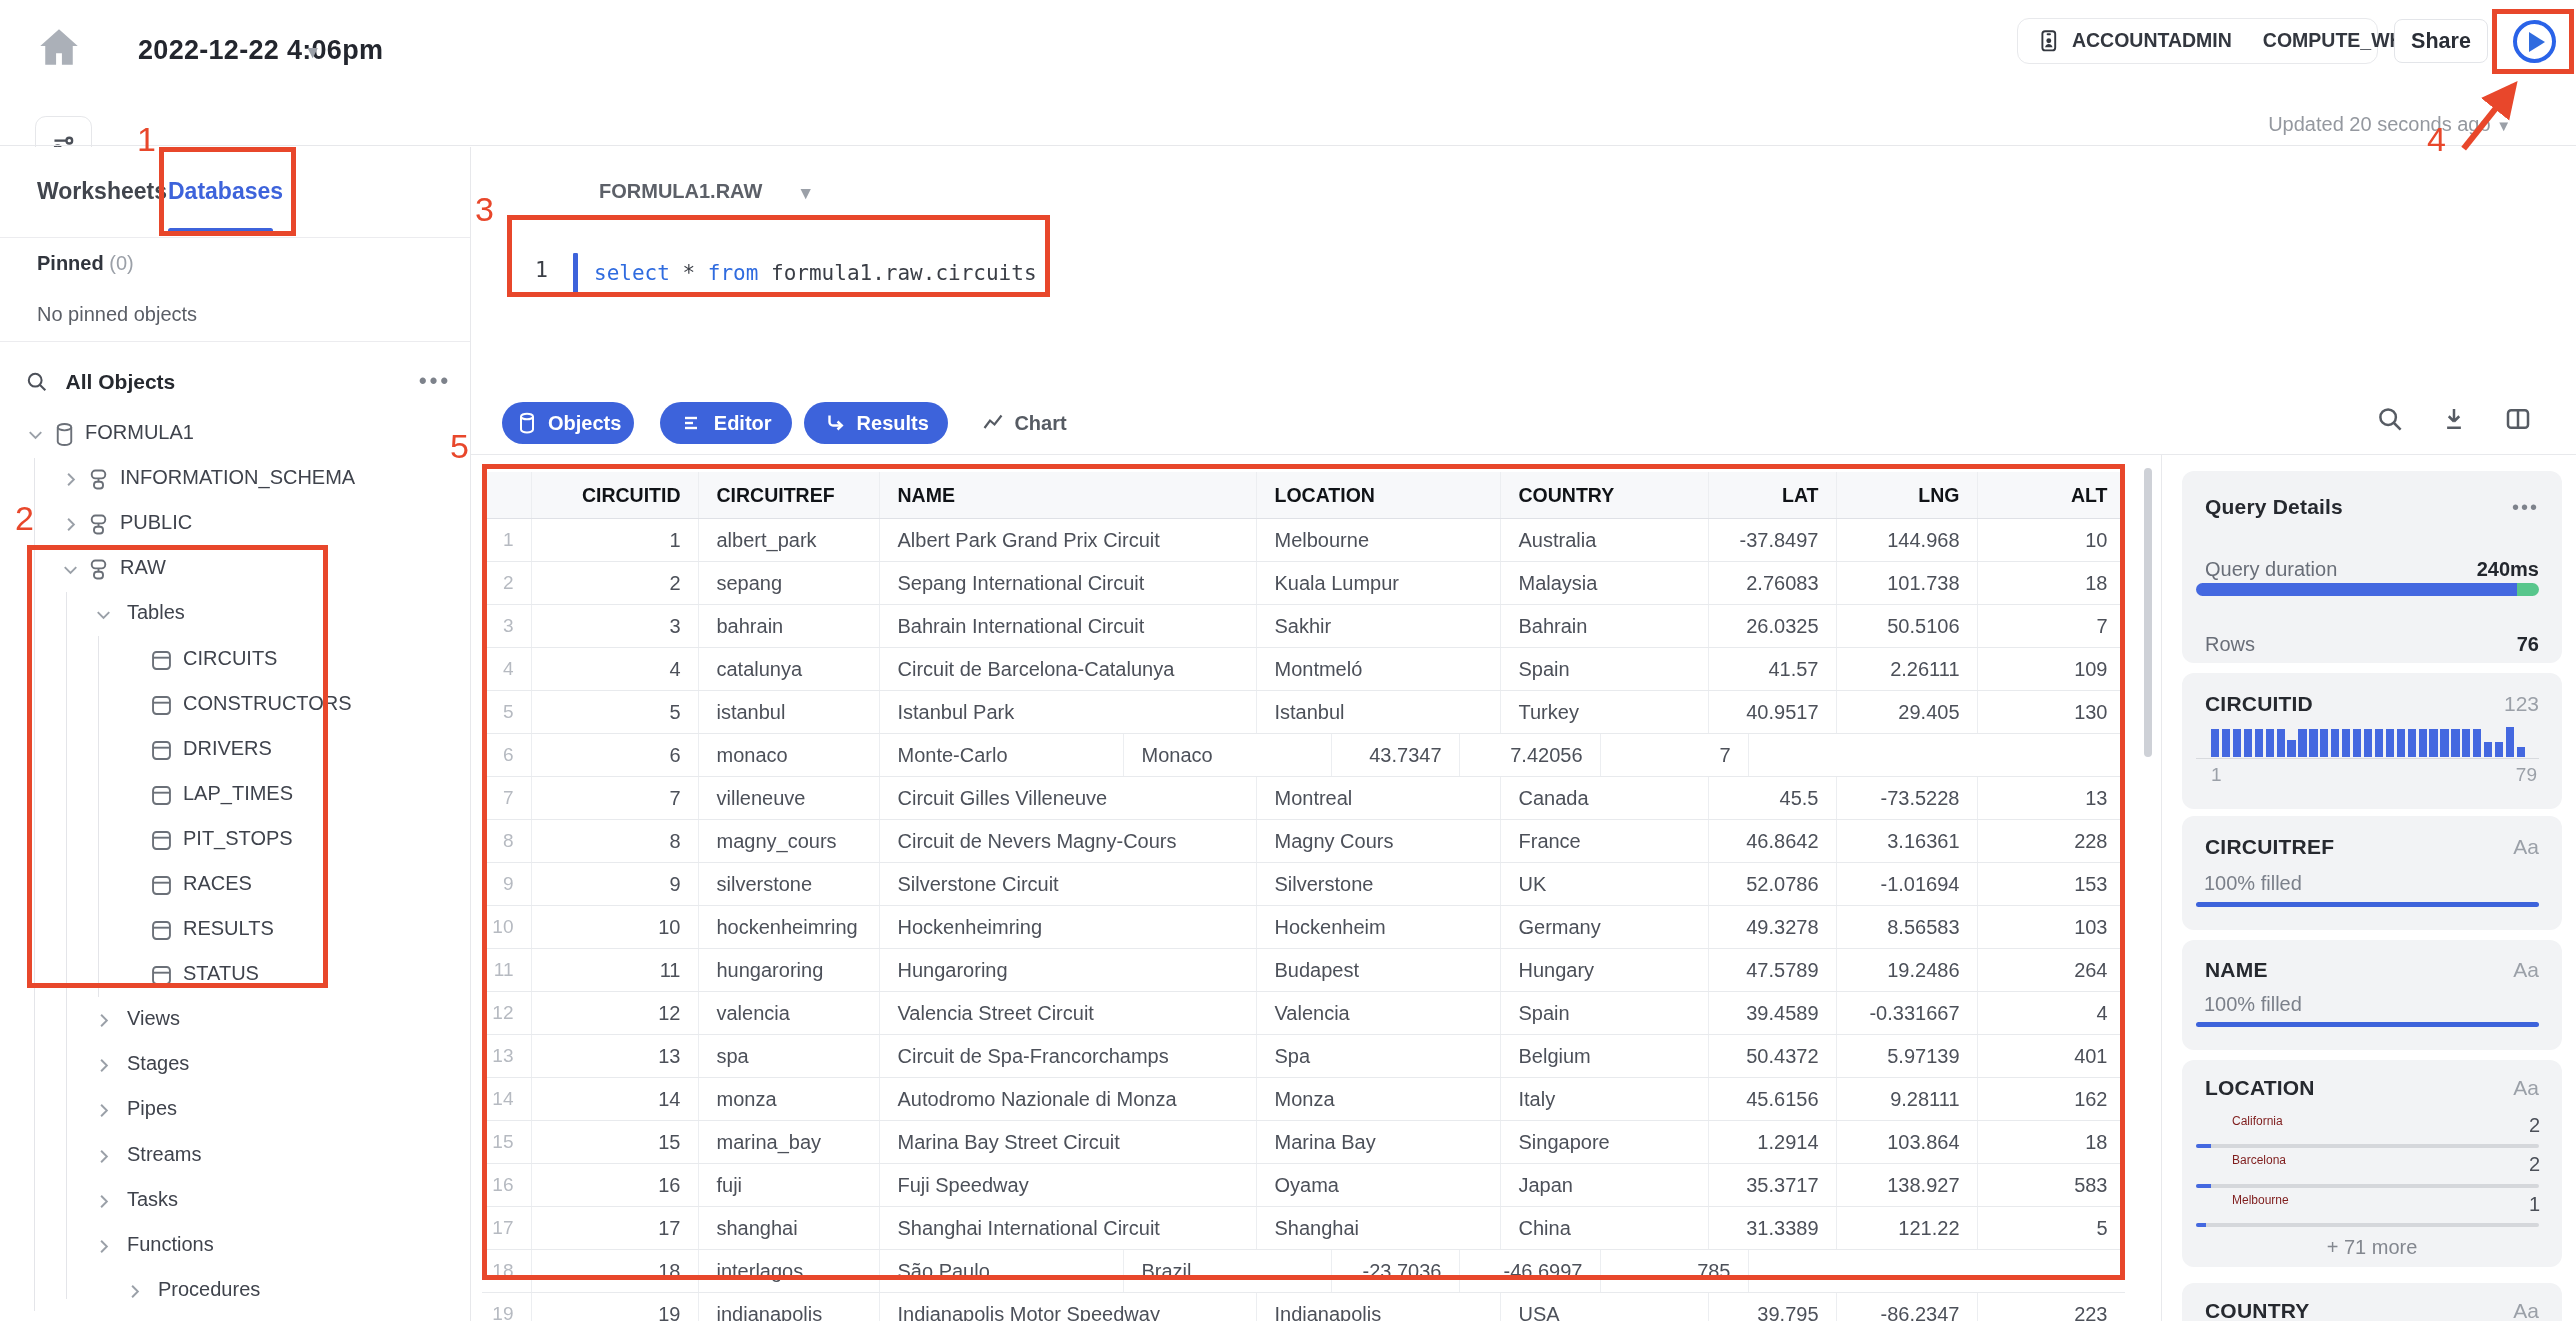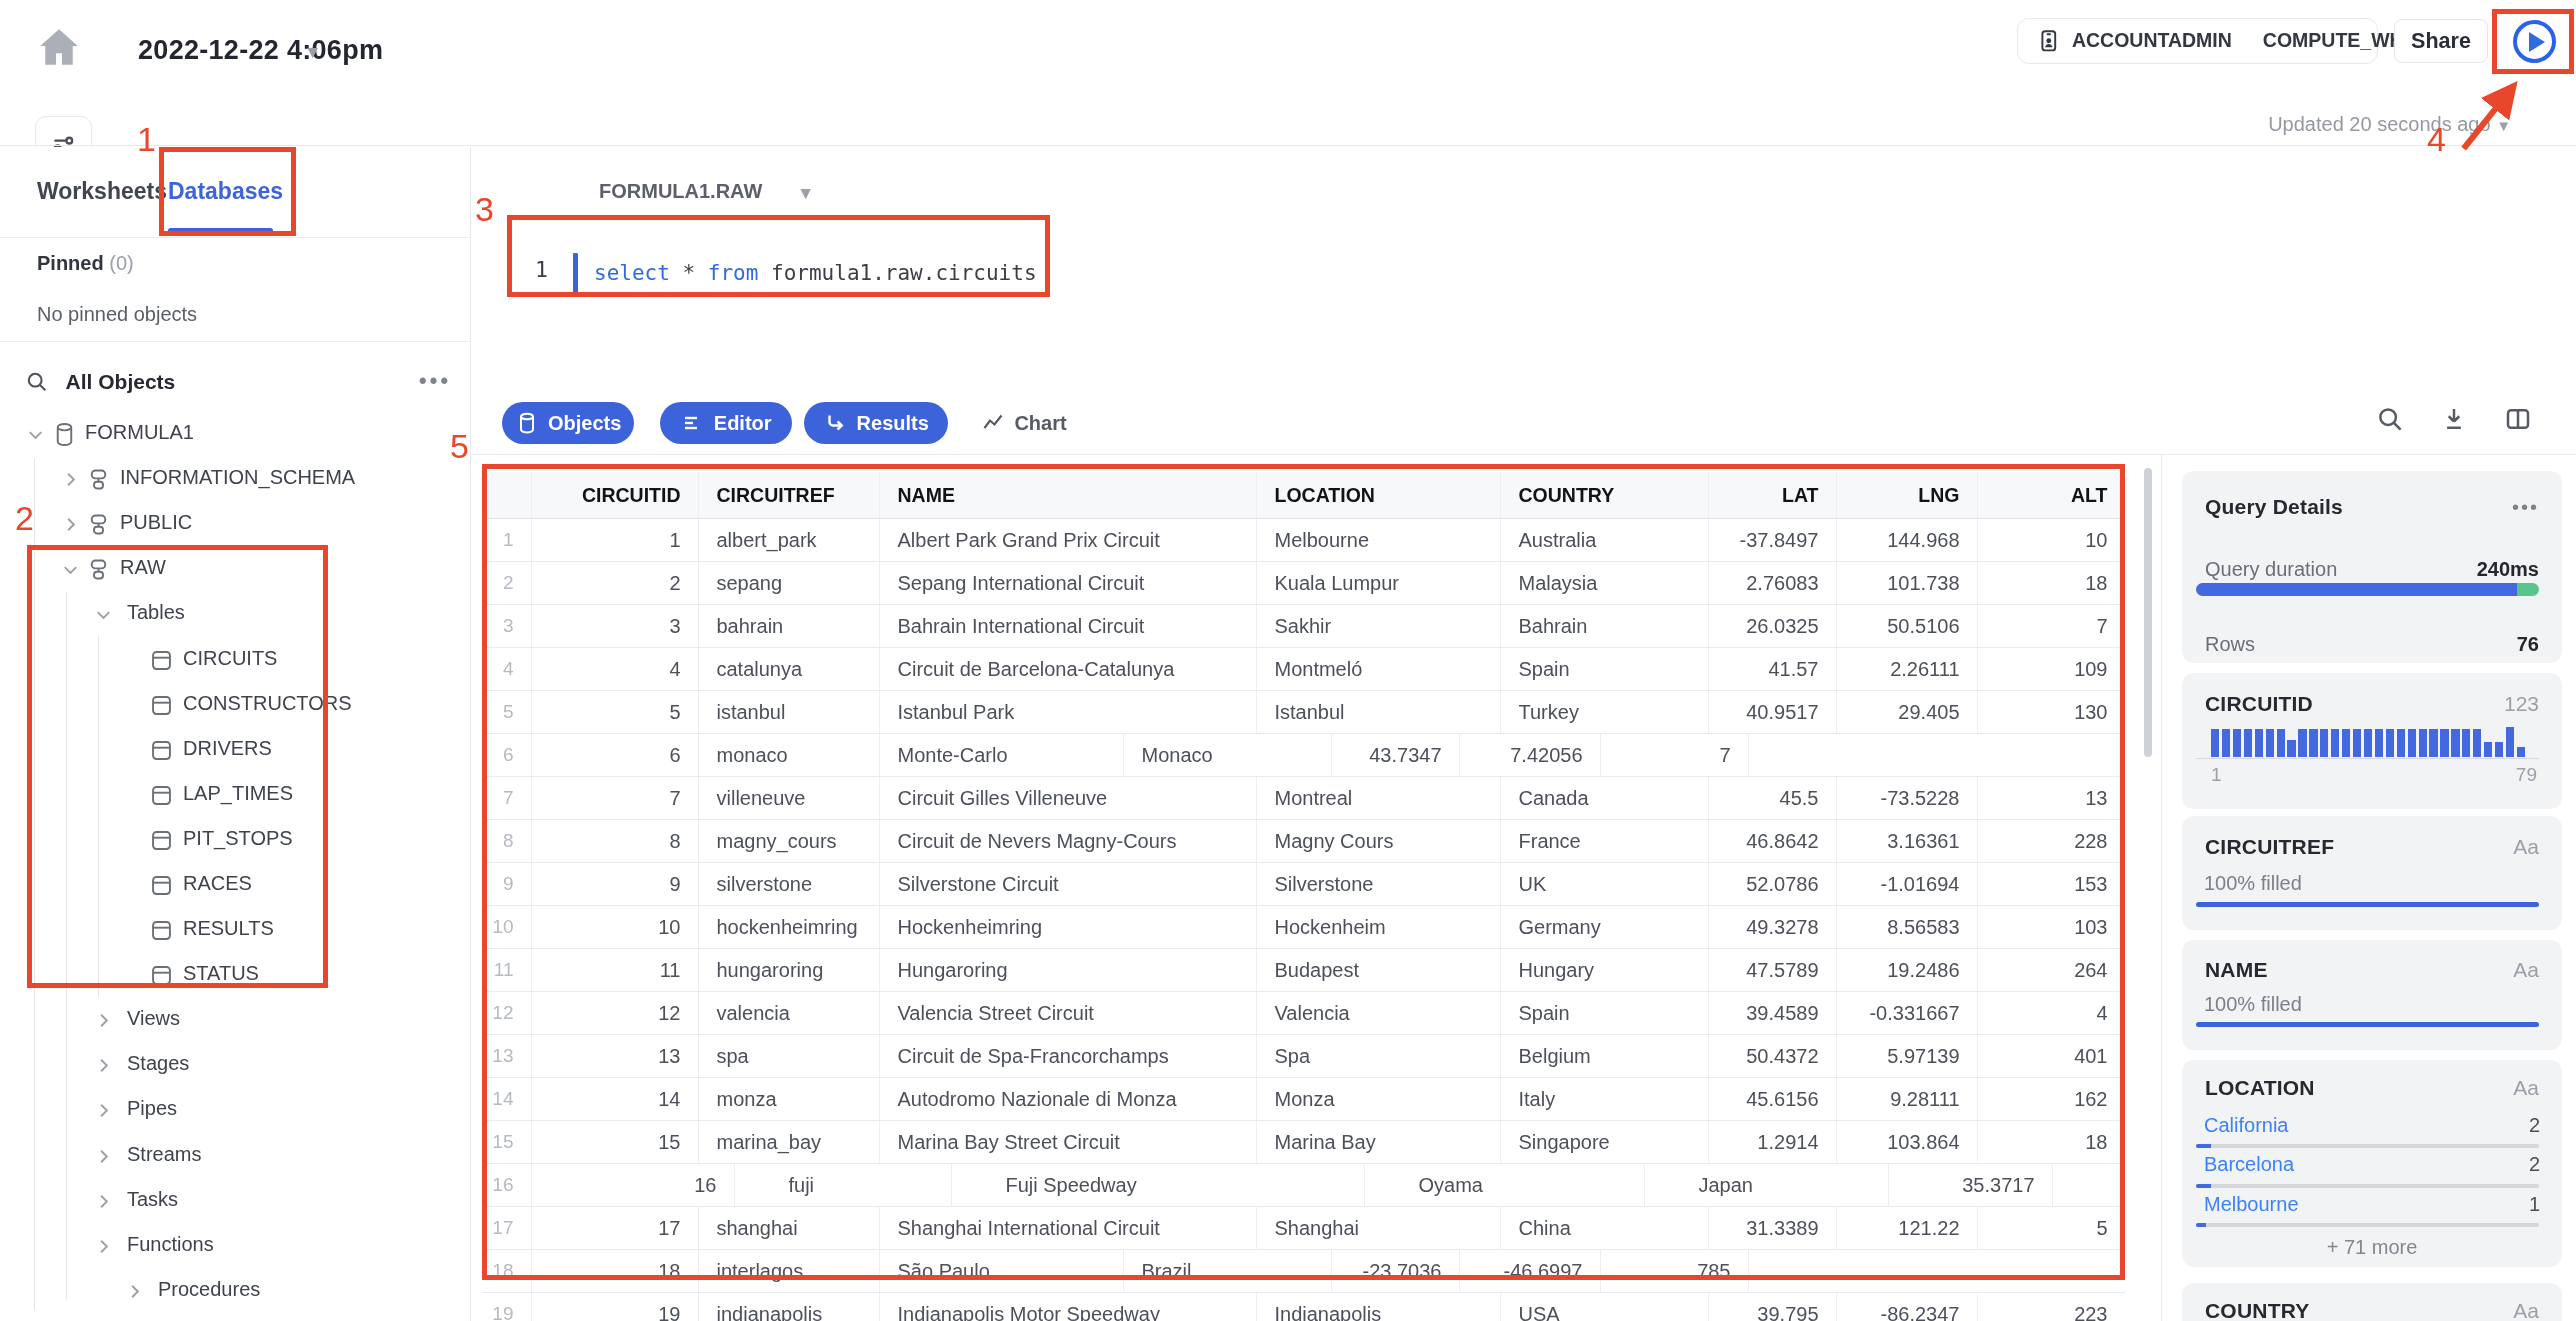--- a/index.html
+++ b/index.html
@@ -95,21 +95,21 @@
   #qd-bar { position:absolute; left:2196px; top:583px; width:343px; height:12.8px; border-radius:6.7px; overflow:hidden; display:flex;}
   #qd-bar .seg-b { background:#4468e0; height:100%; }
   #qd-bar .seg-g { background:#58c68c; height:100%; }
   #qd-dots { font-size:20px; color:#7d828b; letter-spacing:2px; cursor:pointer;}
   #hist { position:absolute; left:2211px; top:725px; width:314px; height:32px; display:flex; align-items:flex-end; gap:2.7px;}
   #hist .bar { flex:1; background:#4468e0; }
   #hist-base { position:absolute; left:2196px; top:758px; width:343px; height:1.3px; background:#d8dade;}
   .hist-lab { position:absolute; top:764px; font-size:19px; color:#9ba0a8; }
   .fill-note { position:absolute; left:2204px; font-size:20px; color:#7b808a; }
   .fill-line { position:absolute; left:2196px; width:343px; height:4.7px; background:#3d63db; border-radius:2.7px;}
-  .loc-row-label { font-size:20px; color:#3b82f6; }
+  .loc-row-label { font-size:12px; color:#7f1d1d;margin-left:28px; }
   .loc-row-val { font-size:20px; color:#4c5059; }
   .loc-bar { position:absolute; left:2196px; width:343px; height:4px; background:#d5d7db; border-radius:2px; overflow:hidden;}
   .loc-bar i { display:block; height:100%; background:#4468e0; }
   .loc-entry { position:absolute; left:2204px; width:336px; display:flex; justify-content:space-between; }
   #loc-more { position:absolute; left:2182px; width:380px; text-align:center; font-size:20px; color:#83878f; cursor:pointer;}
 
   
   .anno-box { position:absolute; border:5.4px solid #e8472b; pointer-events:none; }
   .anno-num { position:absolute; color:#e8472b; font-size:34px; pointer-events:none; }
 </style>
@@ -616,21 +616,21 @@
         <div class="gcell r rownum" style="width: 50px;">15</div>
         <div class="gcell r" style="width: 167px;">15</div>
         <div class="gcell l" style="width: 181px;">marina_bay</div>
         <div class="gcell l" style="width: 377px;">Marina Bay Street Circuit</div>
         <div class="gcell l" style="width: 244px;">Marina Bay</div>
         <div class="gcell l" style="width: 208px;">Singapore</div>
         <div class="gcell r" style="width: 128px;">1.2914</div>
         <div class="gcell r" style="width: 141px;">103.864</div>
         <div class="gcell r" style="width: 148px;">18</div>
       </div>
-      <div class="grow" style="height: 43px; gap: 36px;">
+      <div class="grow" style="height: 43px;">
         <div class="gcell r rownum" style="width: 50px;">16</div>
         <div class="gcell r" style="width: 167px;">16</div>
         <div class="gcell l" style="width: 181px;">fuji</div>
         <div class="gcell l" style="width: 377px;">Fuji Speedway</div>
         <div class="gcell l" style="width: 244px;">Oyama</div>
         <div class="gcell l" style="width: 208px;">Japan</div>
         <div class="gcell r" style="width: 128px;">35.3717</div>
         <div class="gcell r" style="width: 141px;">138.927</div>
         <div class="gcell r" style="width: 148px;">583</div>
       </div>

